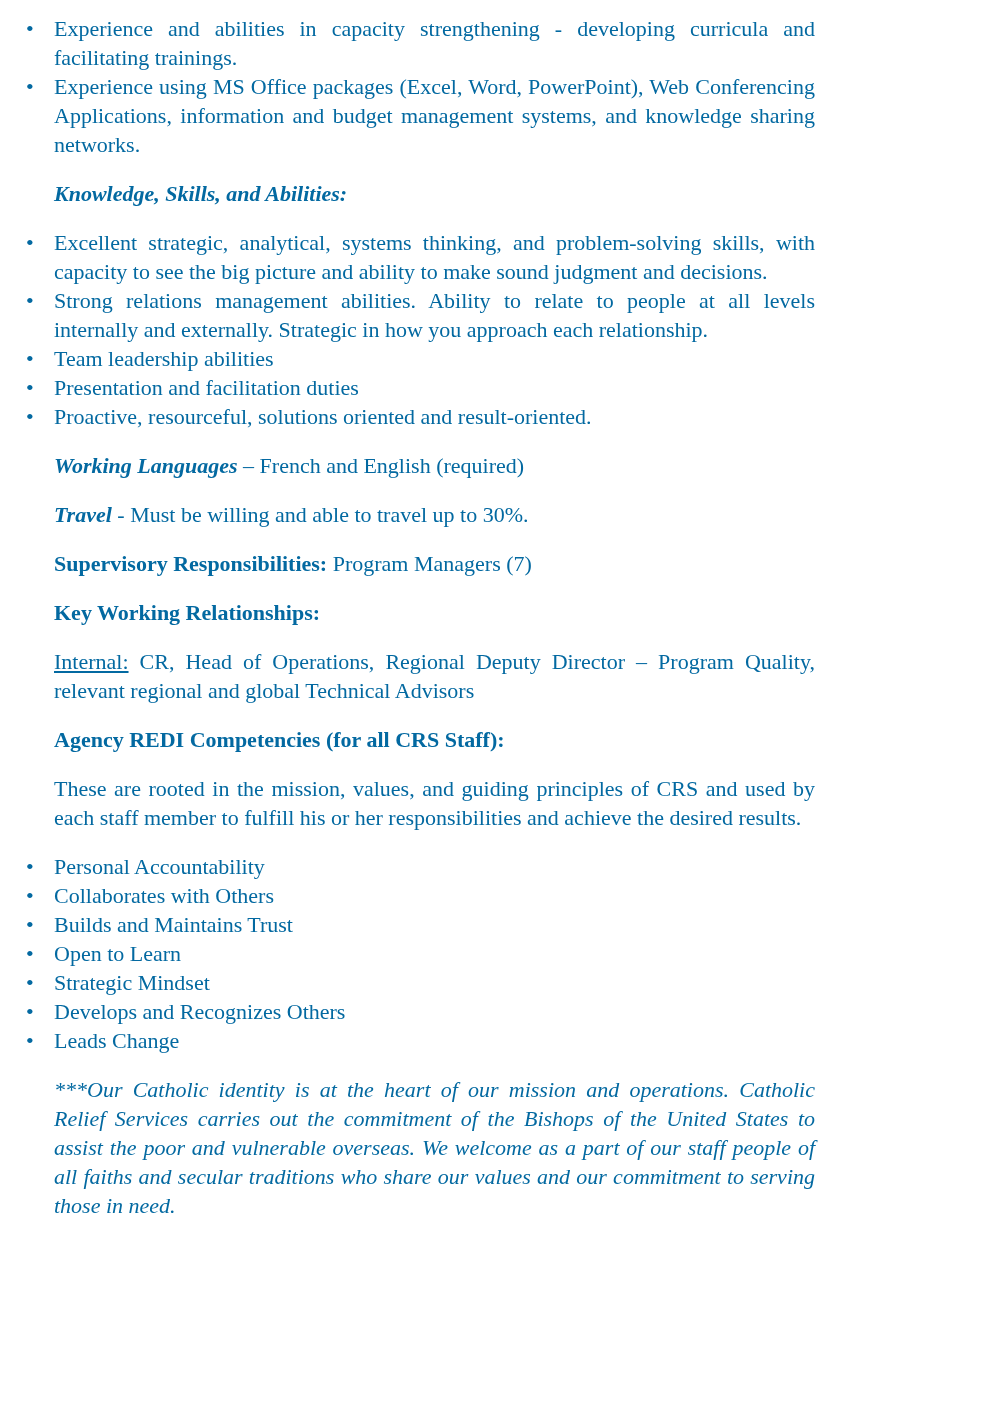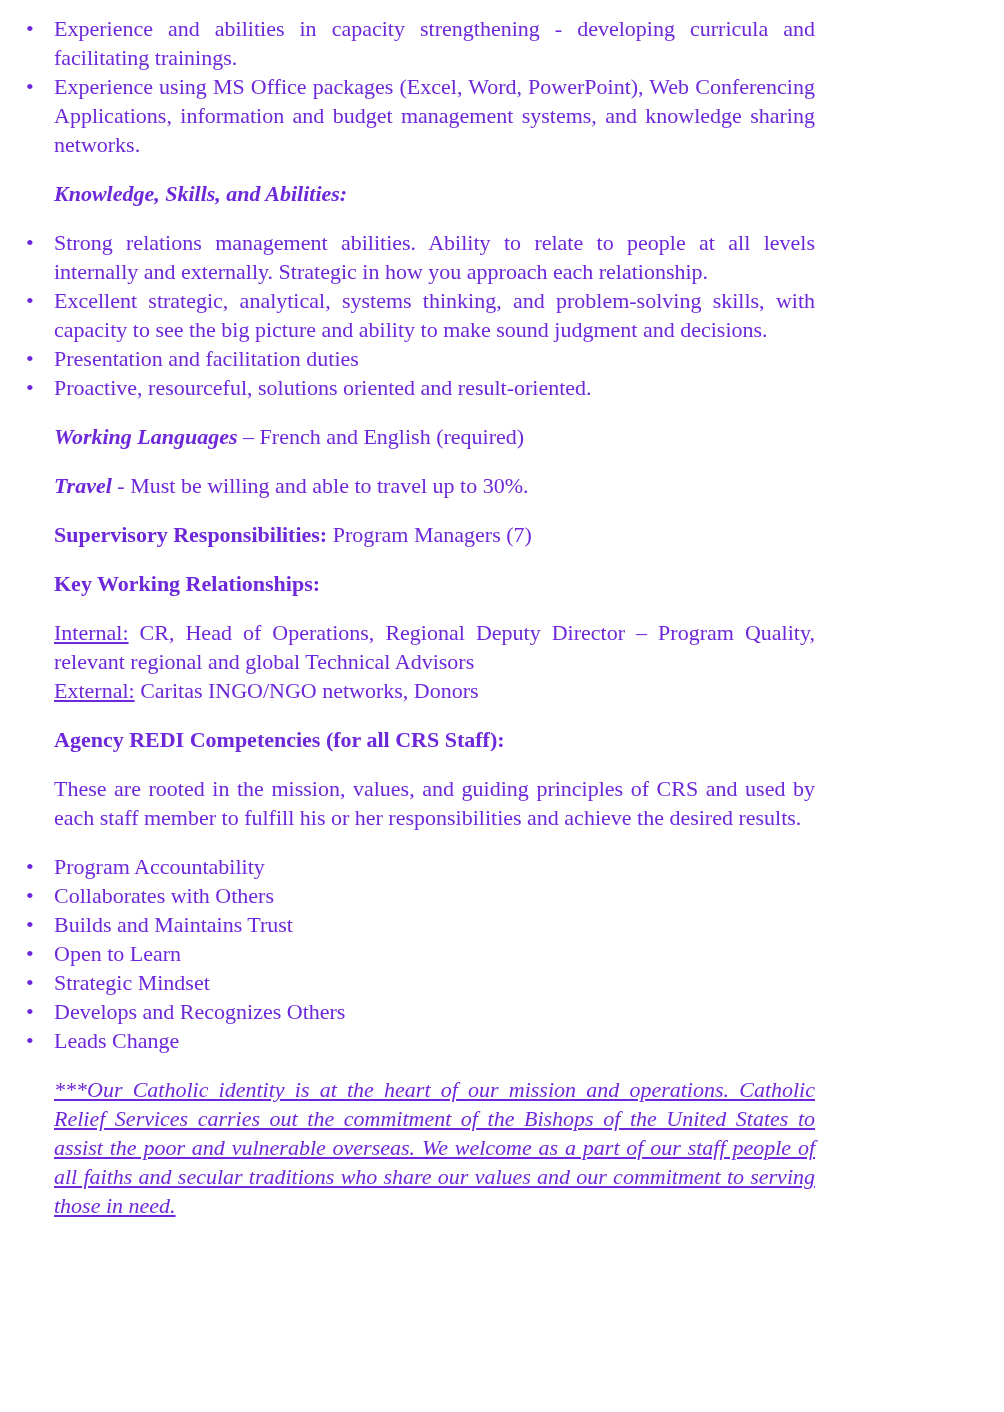--- a/index.html
+++ b/index.html
@@ -2,82 +2,82 @@
 <html><head>
 <meta charset="utf-8">
 <style>
   html, body { margin: 0; padding: 0; background: #ffffff; }
   .page {
     width: 832px;
     height: 1412px;
     box-sizing: border-box;
     padding: 14px 17px 0 54px;
     background: #ffffff;
-    color: #6d28d9;
+    color: #0369a1;
     font-family: "Liberation Serif", "DejaVu Serif", serif;
     font-size: 22px;
     line-height: 29px;
     overflow: hidden;
   }
   p, ul { margin: 0; padding: 0; }
   .para { text-align: justify; }
   .gap { margin-top: 20px; }
   ul.bullets { list-style: none; }
   ul.bullets li {
     position: relative;
     text-align: justify;
   }
   ul.bullets li::before {
     content: "\2022";
     position: absolute;
     left: -28px;
     top: 0;
   }
   .b  { font-weight: bold; }
-  .i  { font-style: italic; text-decoration: underline; }
+  .i  { font-style: italic; }
   .bi { font-weight: bold; font-style: italic; }
   .u  { text-decoration: underline; }
 </style>
 </head>
 <body>
 
 <div class="page">
 
   <ul class="bullets">
       <li>Experience and abilities in capacity strengthening - developing curricula and facilitating trainings.</li>
       <li>Experience using MS Office packages (Excel, Word, PowerPoint), Web Conferencing Applications, information and budget management systems, and knowledge sharing networks.</li>
     </ul>
 
   <p class="para bi gap">Knowledge, Skills, and Abilities:</p>
 
   <ul class="bullets gap">
+      <li>Excellent strategic, analytical, systems thinking, and problem-solving skills, with capacity to see the big picture and ability to make sound judgment and decisions.</li>
       <li>Strong relations management abilities. Ability to relate to people at all levels internally and externally. Strategic in how you approach each relationship.</li>
-      <li>Excellent strategic, analytical, systems thinking, and problem-solving skills, with capacity to see the big picture and ability to make sound judgment and decisions.</li>
+      <li>Team leadership abilities</li>
       <li>Presentation and facilitation duties</li>
       <li>Proactive, resourceful, solutions oriented and result-oriented.</li>
     </ul>
 
   <p class="para gap"><span class="bi">Working Languages</span><span> – French and English (required)</span></p>
 
   <p class="para gap"><span class="bi">Travel</span><span> - Must be willing and able to travel up to 30%.</span></p>
 
   <p class="para gap"><span class="b">Supervisory Responsibilities:</span><span> Program Managers (7)</span></p>
 
   <p class="para b gap">Key Working Relationships:</p>
 
   <p class="para gap"><span class="u">Internal:</span><span> CR, Head of Operations, Regional Deputy Director – Program Quality, relevant regional and global Technical Advisors</span></p>
 
-  <p class="para"><span class="u">External:</span><span> Caritas INGO/NGO networks, Donors</span></p>
 
   <p class="para b gap">Agency REDI Competencies (for all CRS Staff):</p>
 
   <p class="para gap">These are rooted in the mission, values, and guiding principles of CRS and used by each staff member to fulfill his or her responsibilities and achieve the desired results.</p>
 
   <ul class="bullets gap">
-      <li>Program Accountability</li>
+      <li>Personal Accountability</li>
       <li>Collaborates with Others</li>
       <li>Builds and Maintains Trust</li>
       <li>Open to Learn</li>
       <li>Strategic Mindset</li>
       <li>Develops and Recognizes Others</li>
       <li>Leads Change</li>
     </ul>
 
   <p class="para i gap"><span>***</span><span>Our Catholic identity is at the heart of our mission and operations. Catholic Relief Services carries out the commitment of the Bishops of the United States to assist the poor and vulnerable overseas. We welcome as a part of our staff people of all faiths and secular traditions who share our values and our commitment to serving those in need.</span></p>
 

